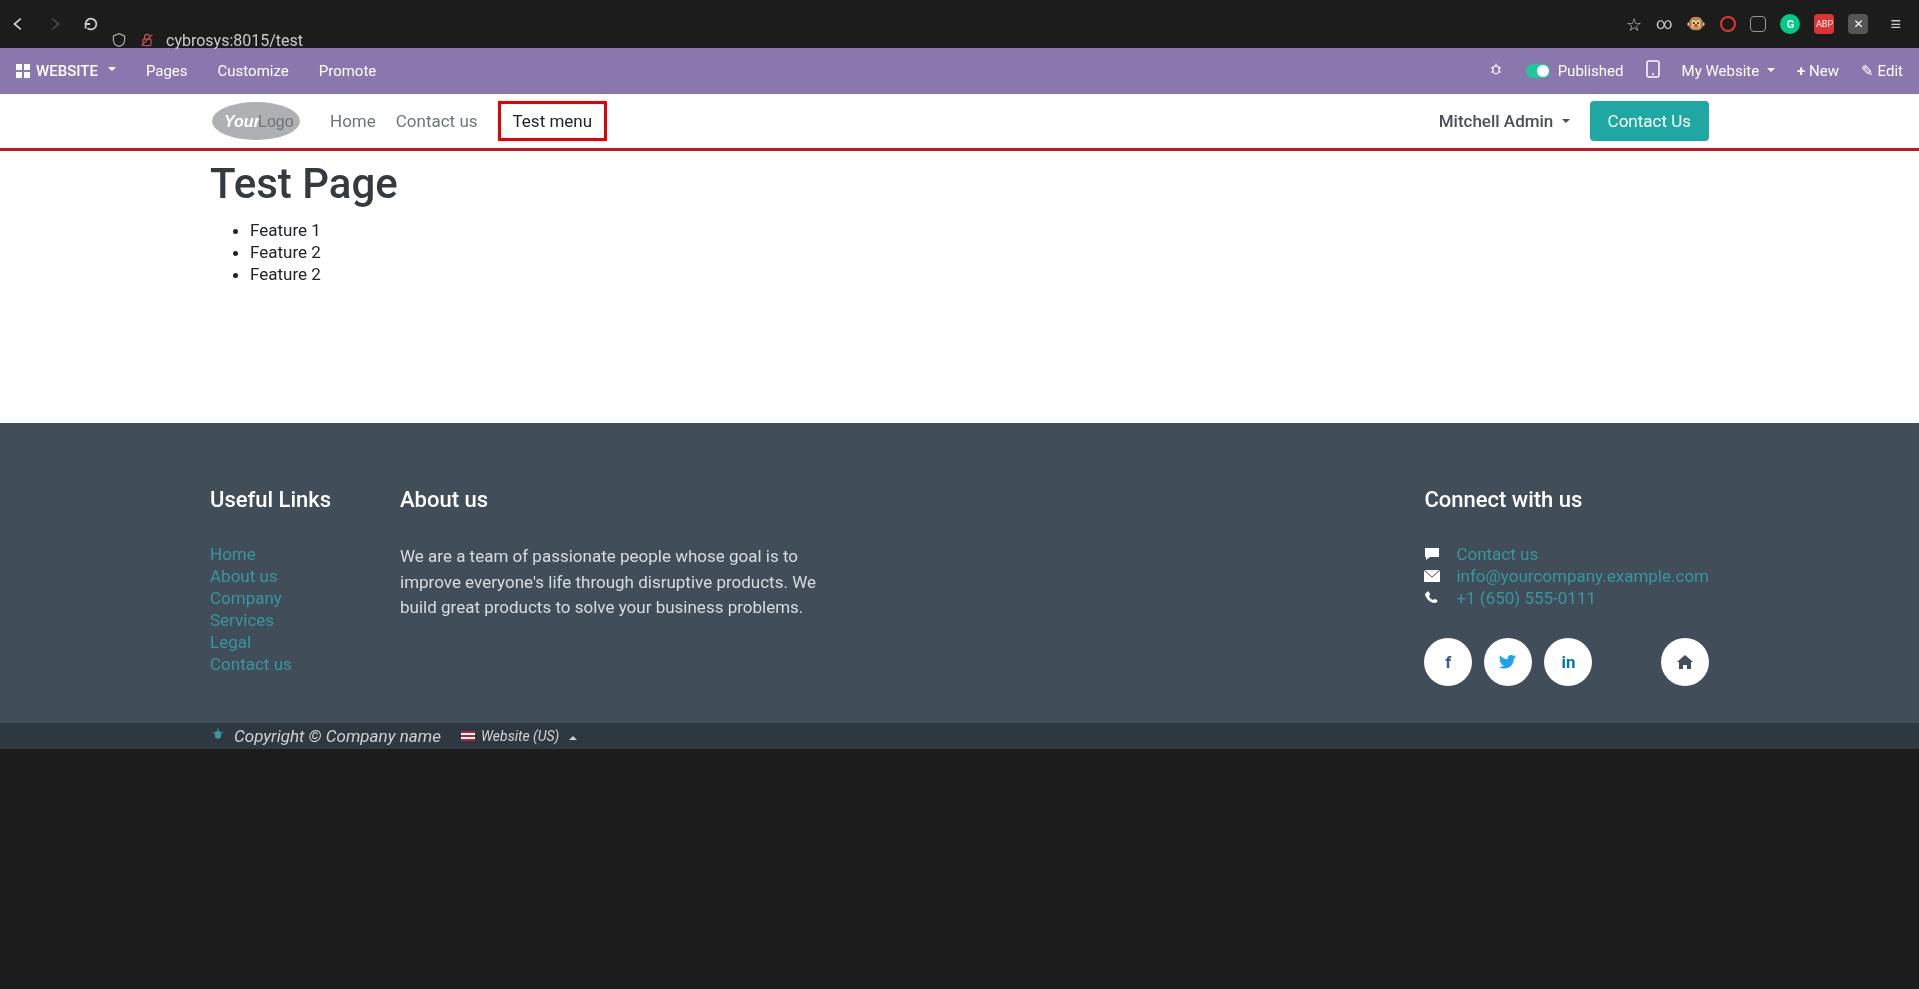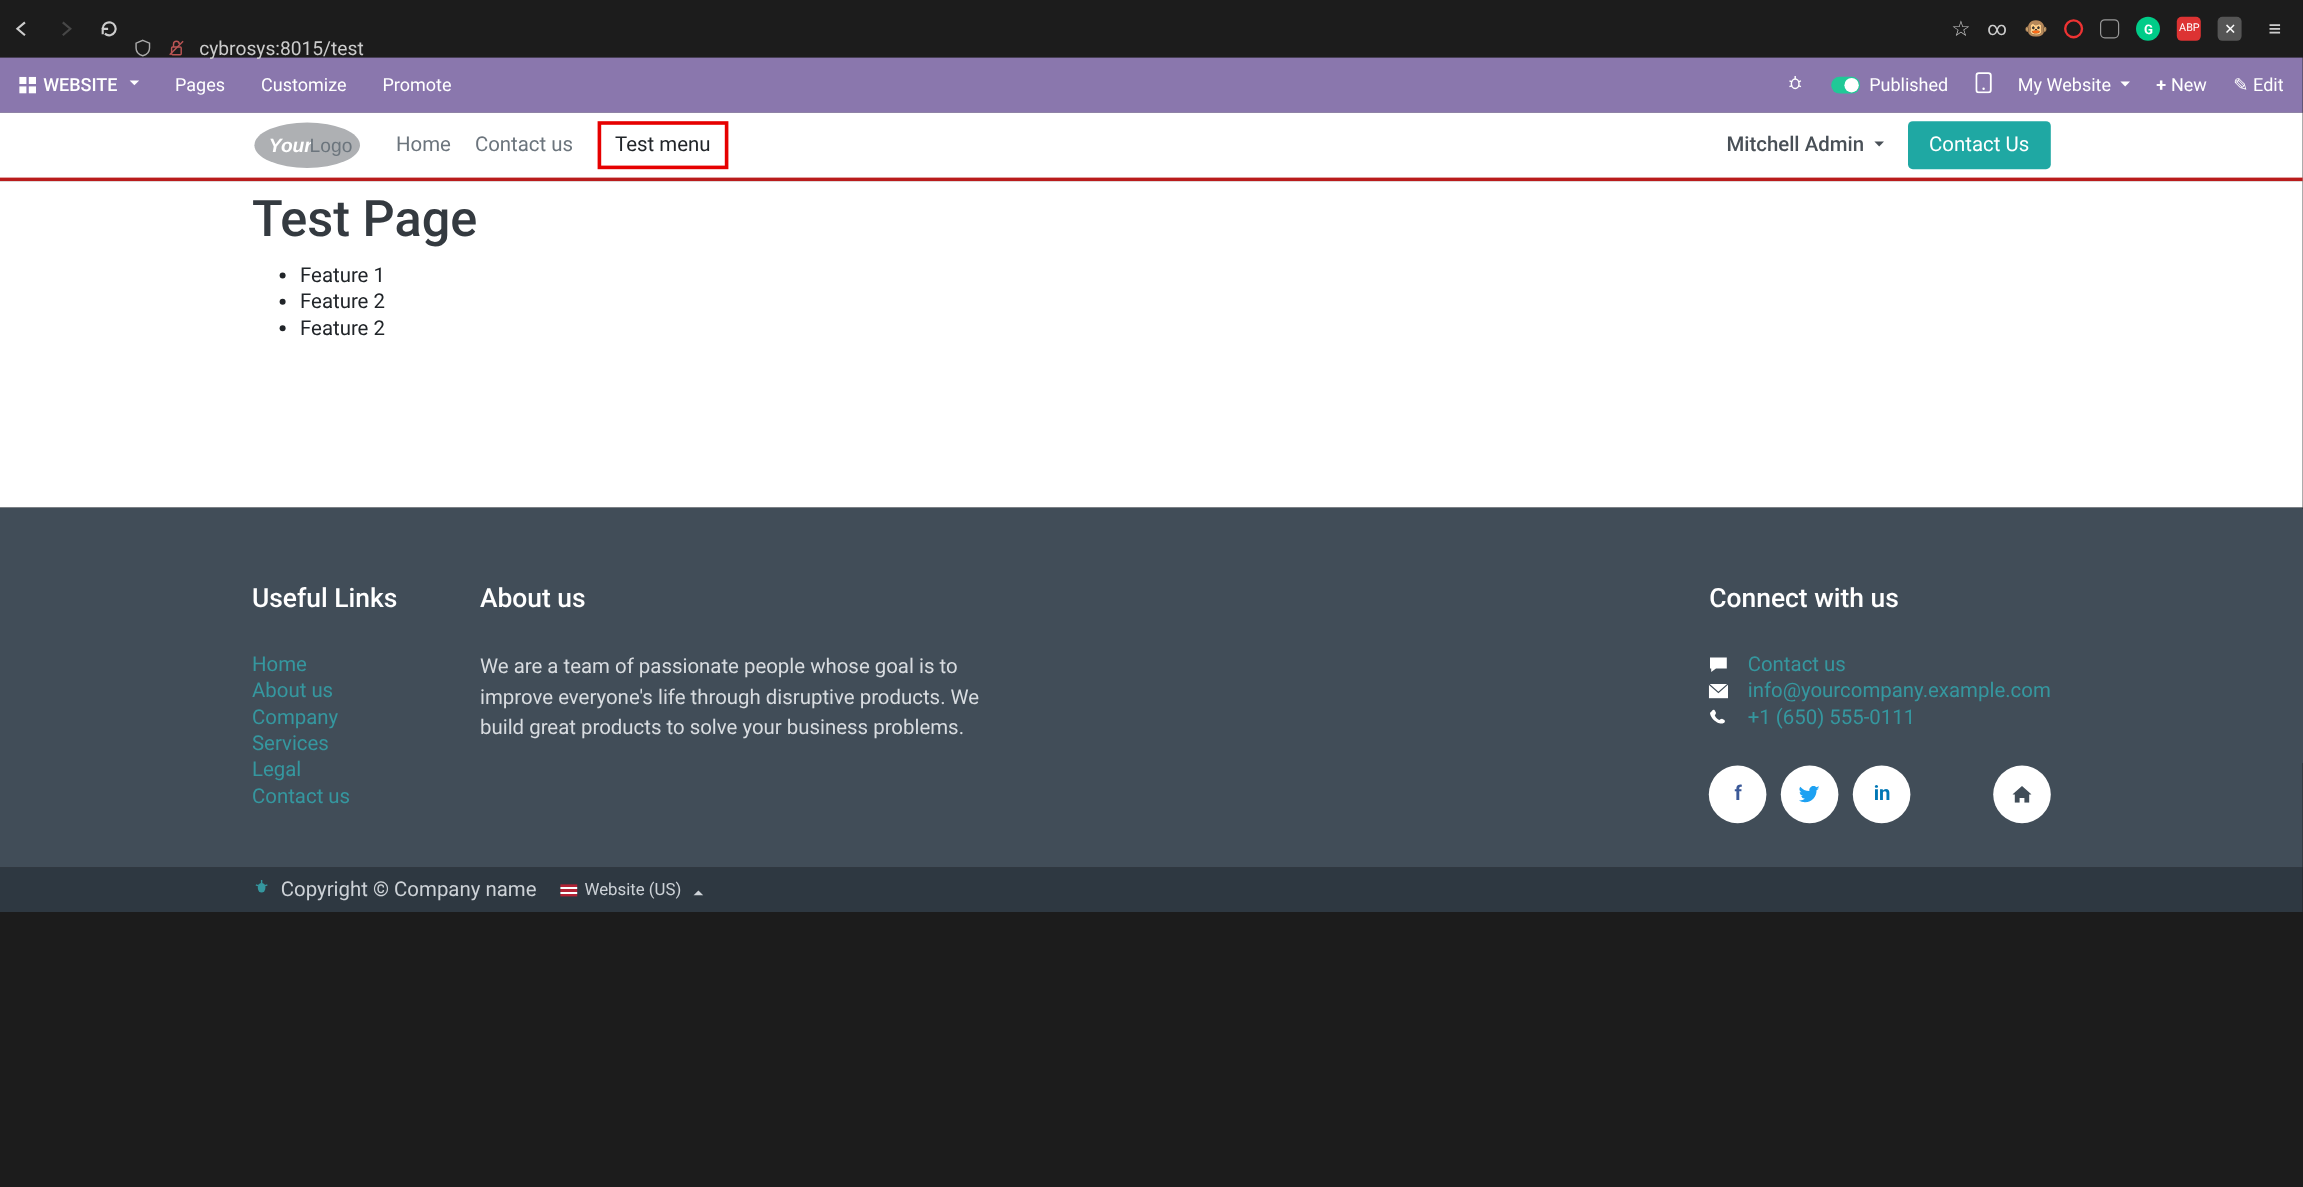--- a/index.html
+++ b/index.html
@@ -279,25 +279,26 @@
 }
 .social-container {
   display: flex;
   align-items: center;
 }
 
 
 .bottom-bar {
   background: #2e3841;
   color: #cdd2d7;
-  height: 37px;
+  height: 26px;
   display: flex;
   align-items: center;
   padding: 0 210px;
   font-size: 17px;
+  font-style: italic;
 }
 .bug-icon {
   color: #35979f;
   margin-right: 8px;
 }
 .lang-selector {
   margin-left: 20px;
   font-size: 14px;
   display: flex;
   align-items: center;

